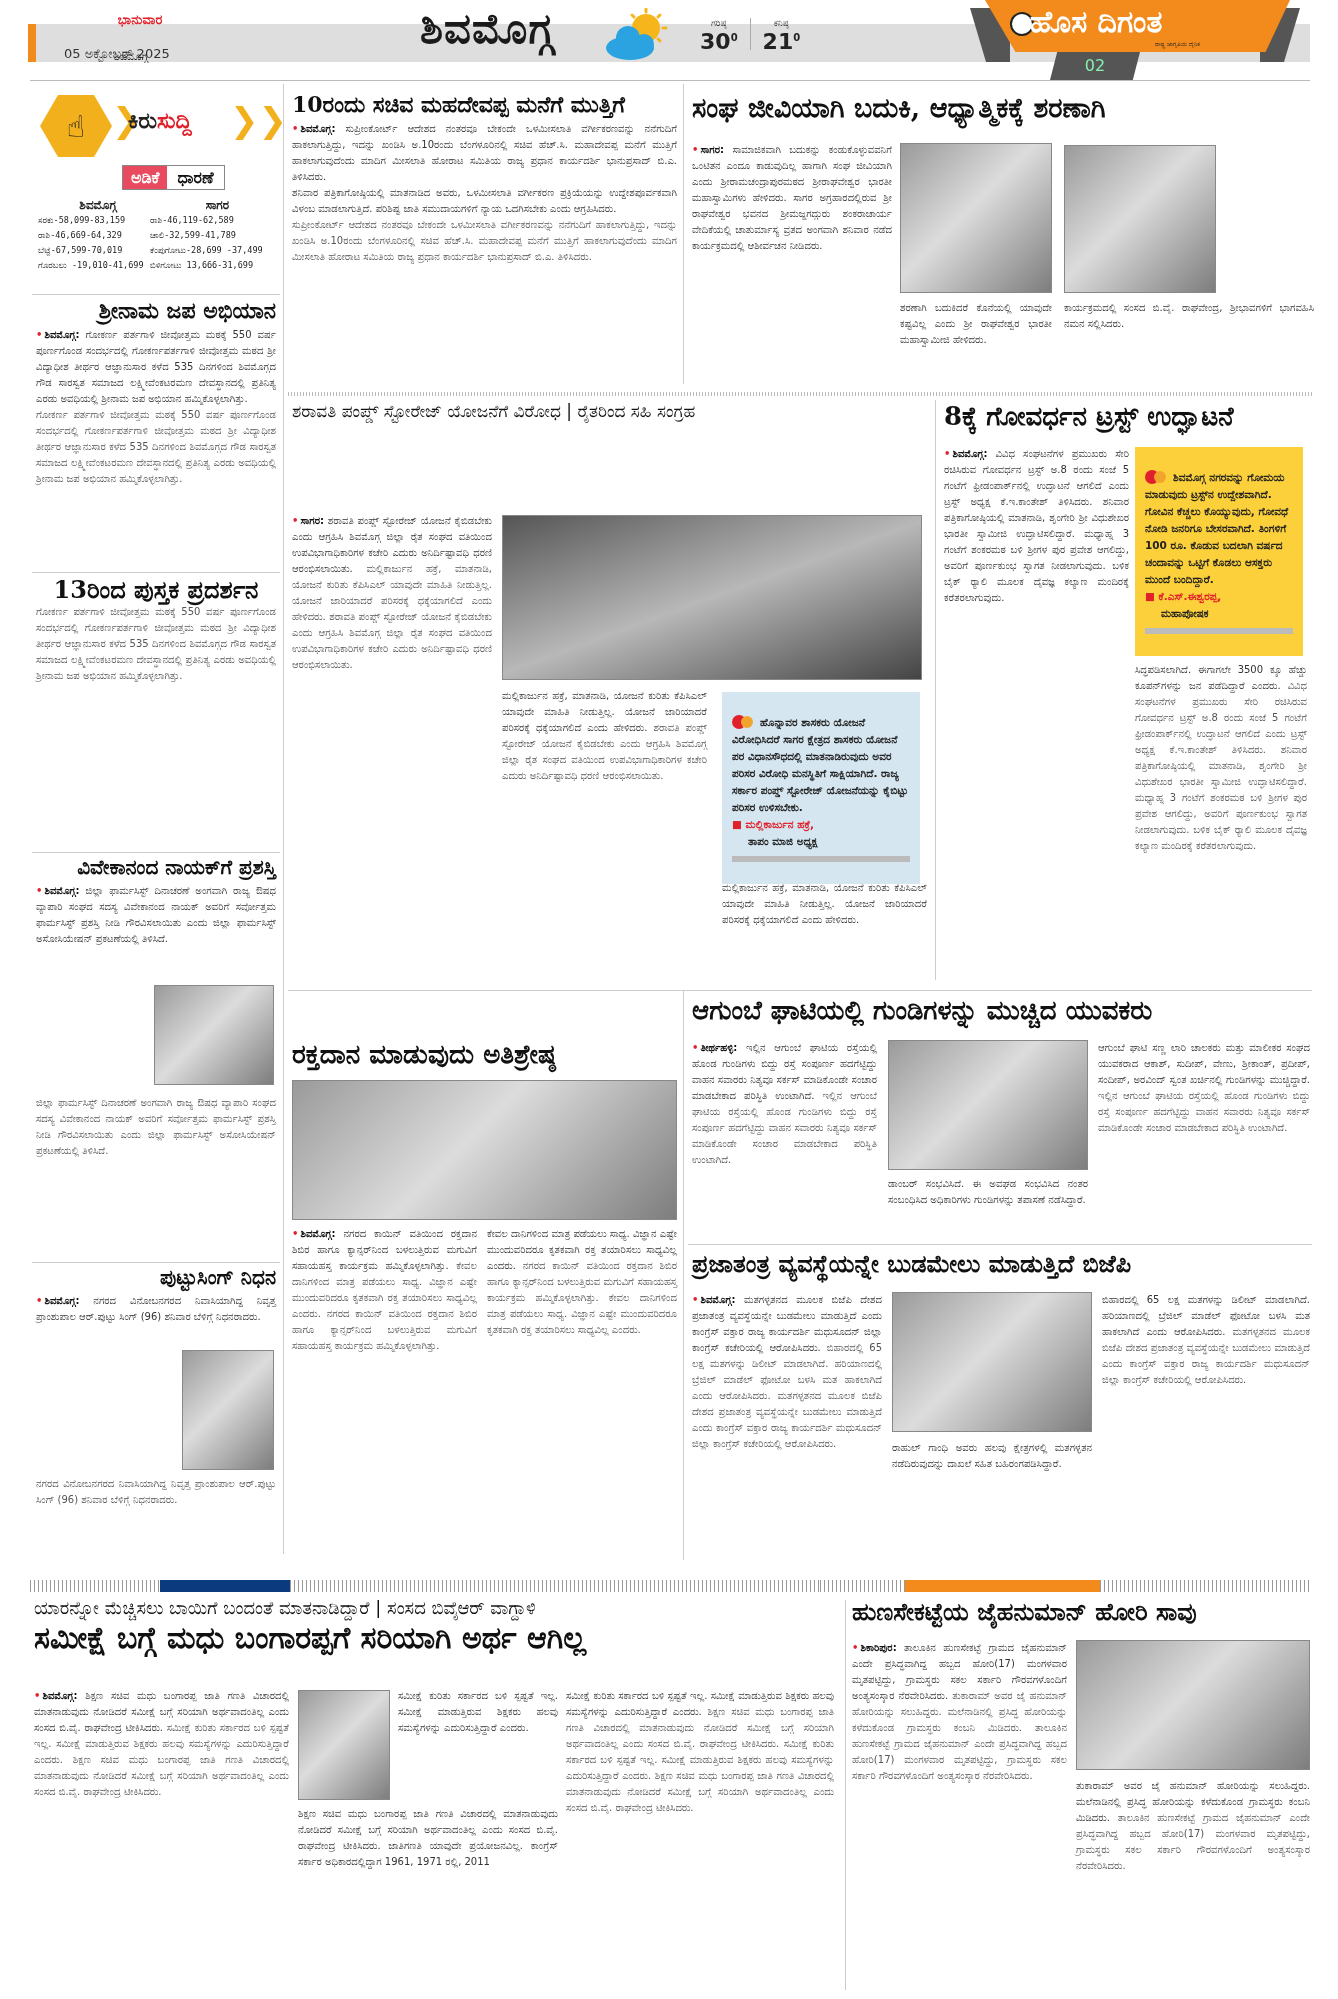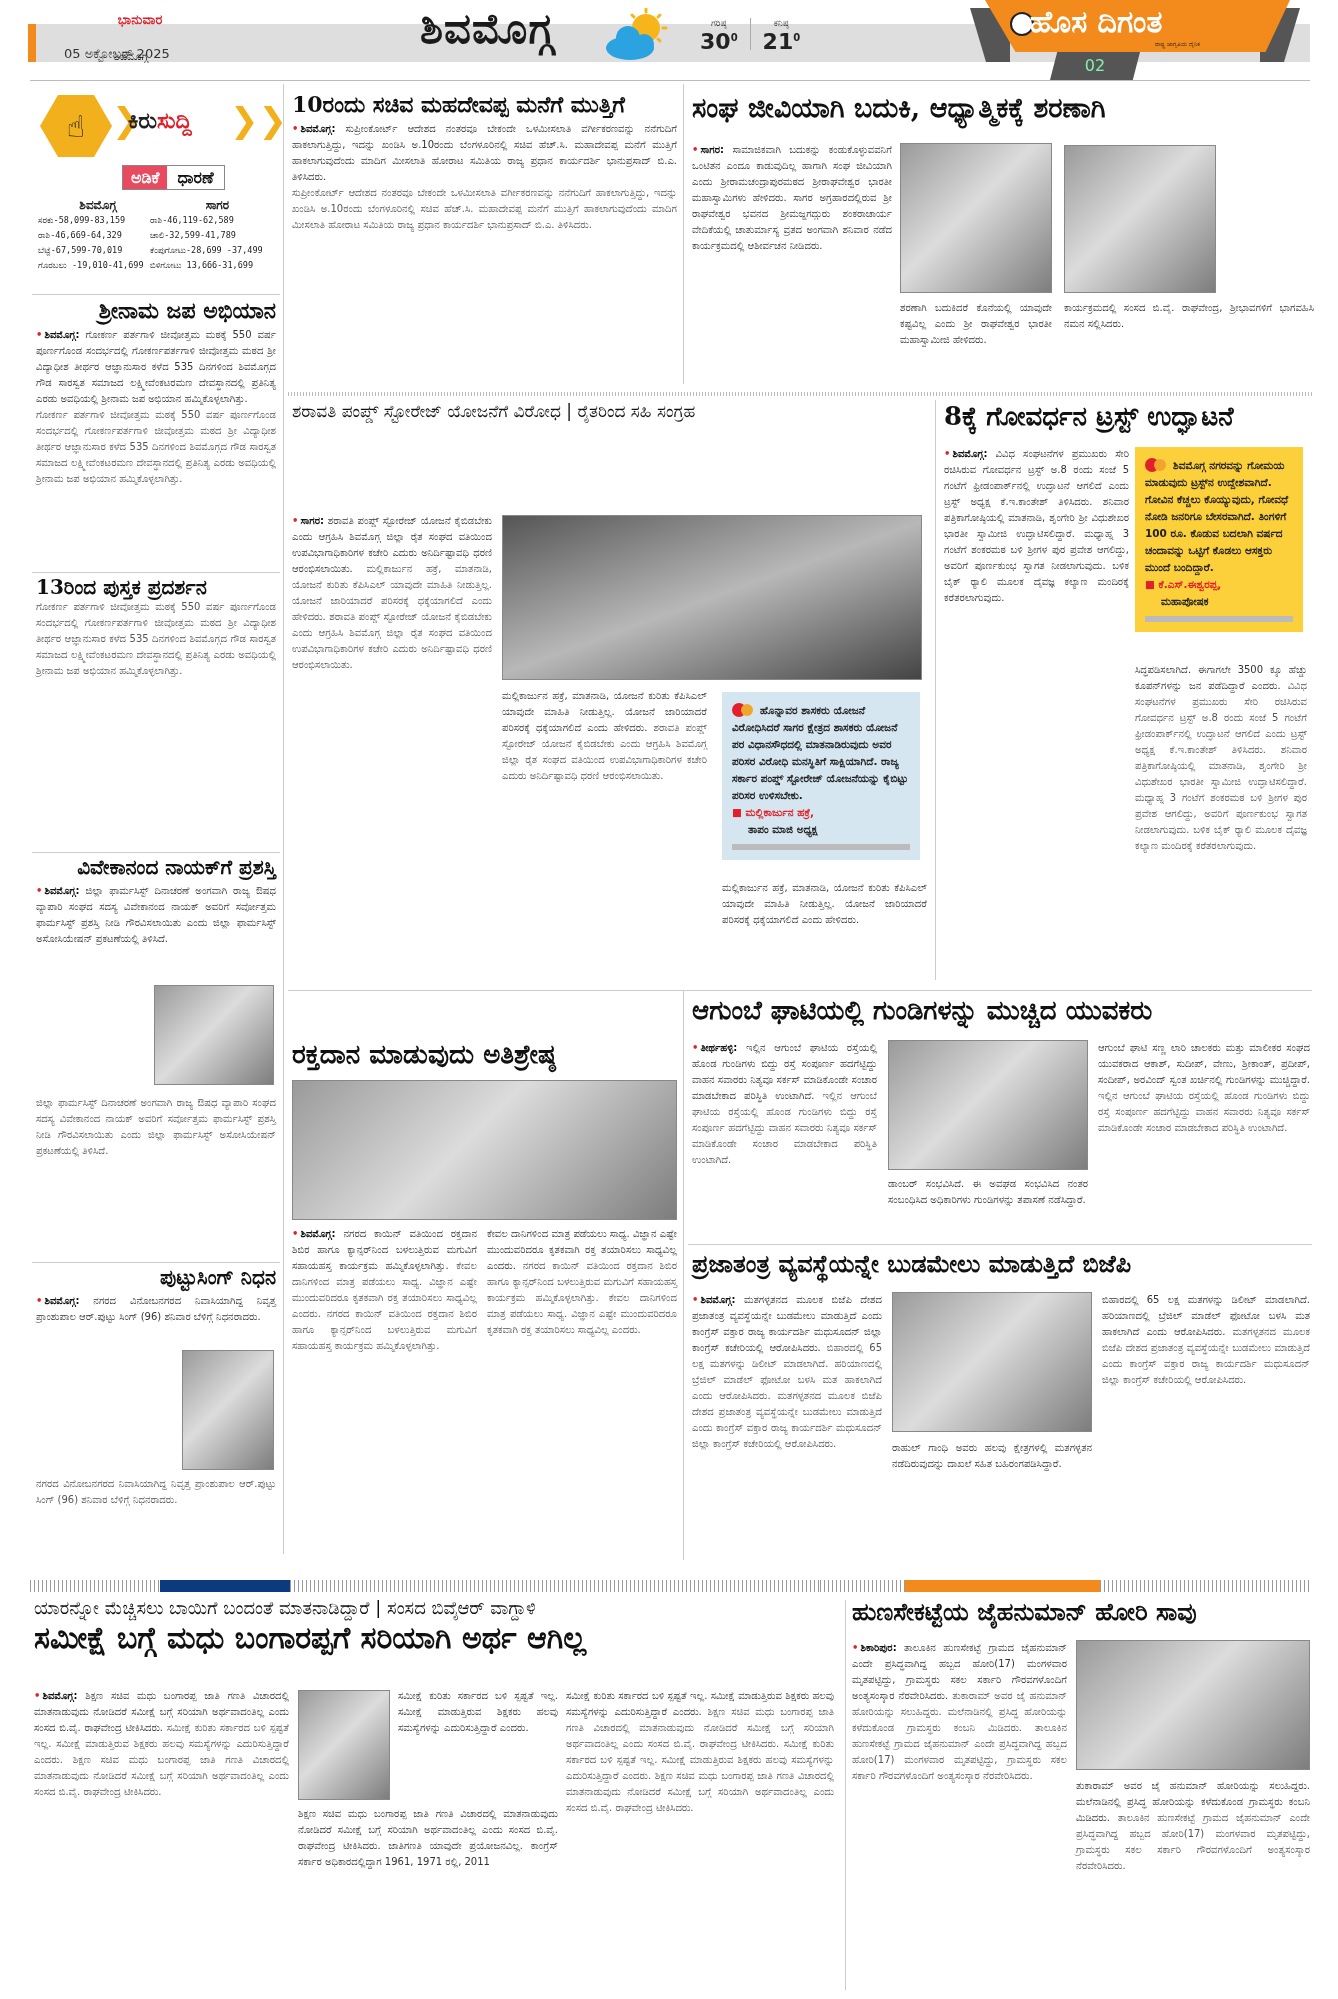--- a/index.html
+++ b/index.html
@@ -46,21 +46,21 @@
   .ks-hex { left: 40px; top: 95px; width: 72px; height: 62px; background: #f2b11c; clip-path: polygon(25% 0, 75% 0, 100% 50%, 75% 100%, 25% 100%, 0 50%); display:flex; align-items:center; justify-content:center; font-size: 30px; }
   .ks-chev { color: #f2b11c; font-weight: bold; font-size: 34px; }
   .ks-title { left: 128px; top: 108px; font-size: 22px; font-weight: bold; }
   .ks-title .red { color: #e0202a; }
   .adike { left: 122px; top: 165px; display: flex; border: 1px solid #888; }
   .adike .a { background: #e84a5f; color: #fff; font-weight: bold; font-size: 16px; padding: 2px 8px; }
   .adike .b { background: #fff; color: #111; font-weight: bold; font-size: 16px; padding: 2px 10px; }
   .rate-col { font-size: 8.5px; line-height: 15px; color: #222; font-family: "DejaVu Sans Mono", monospace; }
   .rate-head { font-weight: bold; font-size: 12px; text-align: center; }
 
-  .quote-box { padding: 10px 10px; font-weight: bold; font-size: 10.5px; line-height: 17px; color: #222; }
+  .quote-box { padding: 22px 10px; font-weight: bold; font-size: 10.5px; line-height: 17px; color: #222; }
   .quote-mark { display: inline-block; width: 22px; height: 16px; position: relative; vertical-align: middle; margin-right: 6px; }
   .quote-mark::before { content:""; position:absolute; left:0; top:0; width:14px; height:14px; border-radius:50%; background:#e0202a; }
   .quote-mark::after { content:""; position:absolute; left:9px; top:1px; width:12px; height:12px; border-radius:50%; background:#f2a52c; }
   .quote-author { color: #e0202a; }
   .quote-author::before { content: "■ "; }
   .quote-bar { height: 6px; background: #bbb; margin-top: 6px; }
 
   .strip-blue { background: #0b3a7e; height: 12px; }
   .strip-orange { background: #f28a1c; height: 12px; }
   .strip-ticks { height: 12px; background: repeating-linear-gradient(90deg, #999 0 1px, transparent 1px 4px); }
@@ -138,21 +138,21 @@
 <div class="abs hrule" style="left:32px;top:294px;width:248px;"></div>
 
 <div class="abs" style="left:36px;top:298px;width:240px;">
   <div class="headline" style="font-size:22px;text-align:right;">ಶ್ರೀನಾಮ ಜಪ ಅಭಿಯಾನ</div>
   <div class="body-text" style="margin-top:4px;"><span class="place">ಶಿವಮೊಗ್ಗ:</span> <span>ಗೋಕರ್ಣ ಪರ್ತಗಾಳಿ ಜೀವೋತ್ತಮ ಮಠಕ್ಕೆ 550 ವರ್ಷ ಪೂರ್ಣಗೊಂಡ ಸಂದರ್ಭದಲ್ಲಿ ಗೋಕರ್ಣಪರ್ತಗಾಳಿ ಜೀವೋತ್ತಮ ಮಠದ ಶ್ರೀ ವಿದ್ಯಾಧೀಶ ತೀರ್ಥರ ಆಜ್ಞಾನುಸಾರ ಕಳೆದ 535 ದಿನಗಳಿಂದ ಶಿವಮೊಗ್ಗದ ಗೌಡ ಸಾರಸ್ವತ ಸಮಾಜದ ಲಕ್ಷ್ಮೀವೆಂಕಟರಮಣ ದೇವಸ್ಥಾನದಲ್ಲಿ ಪ್ರತಿನಿತ್ಯ ಎರಡು ಅವಧಿಯಲ್ಲಿ ಶ್ರೀನಾಮ ಜಪ ಅಭಿಯಾನ ಹಮ್ಮಿಕೊಳ್ಳಲಾಗಿತ್ತು.</span></div>
   <div class="body-text fill">ಗೋಕರ್ಣ ಪರ್ತಗಾಳಿ ಜೀವೋತ್ತಮ ಮಠಕ್ಕೆ 550 ವರ್ಷ ಪೂರ್ಣಗೊಂಡ ಸಂದರ್ಭದಲ್ಲಿ ಗೋಕರ್ಣಪರ್ತಗಾಳಿ ಜೀವೋತ್ತಮ ಮಠದ ಶ್ರೀ ವಿದ್ಯಾಧೀಶ ತೀರ್ಥರ ಆಜ್ಞಾನುಸಾರ ಕಳೆದ 535 ದಿನಗಳಿಂದ ಶಿವಮೊಗ್ಗದ ಗೌಡ ಸಾರಸ್ವತ ಸಮಾಜದ ಲಕ್ಷ್ಮೀವೆಂಕಟರಮಣ ದೇವಸ್ಥಾನದಲ್ಲಿ ಪ್ರತಿನಿತ್ಯ ಎರಡು ಅವಧಿಯಲ್ಲಿ ಶ್ರೀನಾಮ ಜಪ ಅಭಿಯಾನ ಹಮ್ಮಿಕೊಳ್ಳಲಾಗಿತ್ತು.</div>
 </div>
 
 <div class="abs hrule" style="left:32px;top:572px;width:248px;"></div>
 <div class="abs" style="left:36px;top:576px;width:240px;">
-  <div class="headline" style="font-size:20px;text-align:left;">13ರಿಂದ ಪುಸ್ತಕ ಪ್ರದರ್ಶನ</div>
+  <div class="headline" style="font-size:24px;text-align:center;">13ರಿಂದ ಪುಸ್ತಕ ಪ್ರದರ್ಶನ</div>
   <div class="body-text fill">ಗೋಕರ್ಣ ಪರ್ತಗಾಳಿ ಜೀವೋತ್ತಮ ಮಠಕ್ಕೆ 550 ವರ್ಷ ಪೂರ್ಣಗೊಂಡ ಸಂದರ್ಭದಲ್ಲಿ ಗೋಕರ್ಣಪರ್ತಗಾಳಿ ಜೀವೋತ್ತಮ ಮಠದ ಶ್ರೀ ವಿದ್ಯಾಧೀಶ ತೀರ್ಥರ ಆಜ್ಞಾನುಸಾರ ಕಳೆದ 535 ದಿನಗಳಿಂದ ಶಿವಮೊಗ್ಗದ ಗೌಡ ಸಾರಸ್ವತ ಸಮಾಜದ ಲಕ್ಷ್ಮೀವೆಂಕಟರಮಣ ದೇವಸ್ಥಾನದಲ್ಲಿ ಪ್ರತಿನಿತ್ಯ ಎರಡು ಅವಧಿಯಲ್ಲಿ ಶ್ರೀನಾಮ ಜಪ ಅಭಿಯಾನ ಹಮ್ಮಿಕೊಳ್ಳಲಾಗಿತ್ತು.</div>
 </div>
 
 <div class="abs hrule" style="left:32px;top:852px;width:248px;"></div>
 <div class="abs" style="left:36px;top:856px;width:240px;">
   <div class="headline" style="font-size:20px;text-align:right;">ವಿವೇಕಾನಂದ ನಾಯಕ್‌ಗೆ ಪ್ರಶಸ್ತಿ</div>
   <div class="body-text" style="margin-top:4px;"><span class="place">ಶಿವಮೊಗ್ಗ:</span> <span>ಜಿಲ್ಲಾ ಫಾರ್ಮಸಿಸ್ಟ್ ದಿನಾಚರಣೆ ಅಂಗವಾಗಿ ರಾಜ್ಯ ಔಷಧ ವ್ಯಾಪಾರಿ ಸಂಘದ ಸದಸ್ಯ ವಿವೇಕಾನಂದ ನಾಯಕ್ ಅವರಿಗೆ ಸರ್ವೋತ್ತಮ ಫಾರ್ಮಸಿಸ್ಟ್ ಪ್ರಶಸ್ತಿ ನೀಡಿ ಗೌರವಿಸಲಾಯಿತು ಎಂದು ಜಿಲ್ಲಾ ಫಾರ್ಮಸಿಸ್ಟ್ ಅಸೋಸಿಯೇಷನ್ ಪ್ರಕಟಣೆಯಲ್ಲಿ ತಿಳಿಸಿದೆ.</span></div>
 </div>
 <div class="abs photo" style="left:154px;top:985px;width:120px;height:100px;"></div>
 <div class="abs body-text fill" style="left:36px;top:1095px;width:240px;">ಜಿಲ್ಲಾ ಫಾರ್ಮಸಿಸ್ಟ್ ದಿನಾಚರಣೆ ಅಂಗವಾಗಿ ರಾಜ್ಯ ಔಷಧ ವ್ಯಾಪಾರಿ ಸಂಘದ ಸದಸ್ಯ ವಿವೇಕಾನಂದ ನಾಯಕ್ ಅವರಿಗೆ ಸರ್ವೋತ್ತಮ ಫಾರ್ಮಸಿಸ್ಟ್ ಪ್ರಶಸ್ತಿ ನೀಡಿ ಗೌರವಿಸಲಾಯಿತು ಎಂದು ಜಿಲ್ಲಾ ಫಾರ್ಮಸಿಸ್ಟ್ ಅಸೋಸಿಯೇಷನ್ ಪ್ರಕಟಣೆಯಲ್ಲಿ ತಿಳಿಸಿದೆ.</div>
@@ -161,20 +161,21 @@
 <div class="abs" style="left:36px;top:1266px;width:240px;">
   <div class="headline" style="font-size:20px;text-align:right;">ಪುಟ್ಟುಸಿಂಗ್ ನಿಧನ</div>
   <div class="body-text" style="margin-top:4px;"><span class="place">ಶಿವಮೊಗ್ಗ:</span> <span>ನಗರದ ವಿನೋಬನಗರದ ನಿವಾಸಿಯಾಗಿದ್ದ ನಿವೃತ್ತ ಪ್ರಾಂಶುಪಾಲ ಆರ್.ಪುಟ್ಟು ಸಿಂಗ್ (96) ಶನಿವಾರ ಬೆಳಿಗ್ಗೆ ನಿಧನರಾದರು.</span></div>
 </div>
 <div class="abs photo" style="left:182px;top:1350px;width:92px;height:120px;"></div>
 <div class="abs body-text fill" style="left:36px;top:1476px;width:240px;">ನಗರದ ವಿನೋಬನಗರದ ನಿವಾಸಿಯಾಗಿದ್ದ ನಿವೃತ್ತ ಪ್ರಾಂಶುಪಾಲ ಆರ್.ಪುಟ್ಟು ಸಿಂಗ್ (96) ಶನಿವಾರ ಬೆಳಿಗ್ಗೆ ನಿಧನರಾದರು.</div>
 
 <div class="abs" style="left:292px;top:92px;width:385px;">
   <div class="headline" style="font-size:22px;">10ರಂದು ಸಚಿವ ಮಹದೇವಪ್ಪ ಮನೆಗೆ ಮುತ್ತಿಗೆ</div>
   <div class="body-text" style="margin-top:4px;"><span class="place">ಶಿವಮೊಗ್ಗ:</span> <span>ಸುಪ್ರೀಂಕೋರ್ಟ್ ಆದೇಶದ ನಂತರವೂ ಬೇಕಂದೇ ಒಳಮೀಸಲಾತಿ ವರ್ಗೀಕರಣವನ್ನು ನನೆಗುದಿಗೆ ಹಾಕಲಾಗುತ್ತಿದ್ದು, ಇದನ್ನು ಖಂಡಿಸಿ ಅ.10ರಂದು ಬೆಂಗಳೂರಿನಲ್ಲಿ ಸಚಿವ ಹೆಚ್.ಸಿ. ಮಹಾದೇವಪ್ಪ ಮನೆಗೆ ಮುತ್ತಿಗೆ ಹಾಕಲಾಗುವುದೆಂದು ಮಾದಿಗ ಮೀಸಲಾತಿ ಹೋರಾಟ ಸಮಿತಿಯ ರಾಜ್ಯ ಪ್ರಧಾನ ಕಾರ್ಯದರ್ಶಿ ಭಾನುಪ್ರಸಾದ್ ಬಿ.ಎ. ತಿಳಿಸಿದರು.</span></div>
+  <div class="body-text">ಶನಿವಾರ ಪತ್ರಿಕಾಗೋಷ್ಠಿಯಲ್ಲಿ ಮಾತನಾಡಿದ ಅವರು, ಒಳಮೀಸಲಾತಿ ವರ್ಗೀಕರಣ ಪ್ರಕ್ರಿಯೆಯನ್ನು ಉದ್ದೇಶಪೂರ್ವಕವಾಗಿ ವಿಳಂಬ ಮಾಡಲಾಗುತ್ತಿದೆ. ಪರಿಶಿಷ್ಟ ಜಾತಿ ಸಮುದಾಯಗಳಿಗೆ ನ್ಯಾಯ ಒದಗಿಸಬೇಕು ಎಂದು ಆಗ್ರಹಿಸಿದರು.</div>
   <div class="body-text fill">ಸುಪ್ರೀಂಕೋರ್ಟ್ ಆದೇಶದ ನಂತರವೂ ಬೇಕಂದೇ ಒಳಮೀಸಲಾತಿ ವರ್ಗೀಕರಣವನ್ನು ನನೆಗುದಿಗೆ ಹಾಕಲಾಗುತ್ತಿದ್ದು, ಇದನ್ನು ಖಂಡಿಸಿ ಅ.10ರಂದು ಬೆಂಗಳೂರಿನಲ್ಲಿ ಸಚಿವ ಹೆಚ್.ಸಿ. ಮಹಾದೇವಪ್ಪ ಮನೆಗೆ ಮುತ್ತಿಗೆ ಹಾಕಲಾಗುವುದೆಂದು ಮಾದಿಗ ಮೀಸಲಾತಿ ಹೋರಾಟ ಸಮಿತಿಯ ರಾಜ್ಯ ಪ್ರಧಾನ ಕಾರ್ಯದರ್ಶಿ ಭಾನುಪ್ರಸಾದ್ ಬಿ.ಎ. ತಿಳಿಸಿದರು.</div>
 </div>
 
 <div class="abs" style="left:692px;top:92px;width:620px;">
   <div class="headline" style="font-size:27px;">ಸಂಘ ಜೀವಿಯಾಗಿ ಬದುಕಿ, ಆಧ್ಯಾತ್ಮಿಕಕ್ಕೆ ಶರಣಾಗಿ</div>
 </div>
 <div class="abs body-text" style="left:692px;top:142px;width:200px;"><span class="place">ಸಾಗರ:</span> <span>ಸಾಮಾಜಿಕವಾಗಿ ಬದುಕನ್ನು ಕಂಡುಕೊಳ್ಳುವವನಿಗೆ ಒಂಟಿತನ ಎಂದೂ ಕಾಡುವುದಿಲ್ಲ ಹಾಗಾಗಿ ಸಂಘ ಜೀವಿಯಾಗಿ ಎಂದು ಶ್ರೀರಾಮಚಂದ್ರಾಪುರಮಠದ ಶ್ರೀರಾಘವೇಶ್ವರ ಭಾರತೀ ಮಹಾಸ್ವಾಮಿಗಳು ಹೇಳಿದರು.</span> <span>ಸಾಗರ ಅಗ್ರಹಾರದಲ್ಲಿರುವ ಶ್ರೀ ರಾಘವೇಶ್ವರ ಭವನದ ಶ್ರೀಮಜ್ಜಗದ್ಗುರು ಶಂಕರಾಚಾರ್ಯ ವೇದಿಕೆಯಲ್ಲಿ ಚಾತುರ್ಮಾಸ್ಯ ವ್ರತದ ಅಂಗವಾಗಿ ಶನಿವಾರ ನಡೆದ ಕಾರ್ಯಕ್ರಮದಲ್ಲಿ ಆಶೀರ್ವಚನ ನೀಡಿದರು.</span></div>
 <div class="abs photo" style="left:900px;top:143px;width:152px;height:150px;"></div>
 <div class="abs photo" style="left:1064px;top:145px;width:152px;height:148px;"></div>
 <div class="abs body-text" style="left:900px;top:300px;width:152px;">ಶರಣಾಗಿ ಬದುಕಿದರೆ ಕೊನೆಯಲ್ಲಿ ಯಾವುದೇ ಕಷ್ಟವಿಲ್ಲ ಎಂದು ಶ್ರೀ ರಾಘವೇಶ್ವರ ಭಾರತೀ ಮಹಾಸ್ವಾಮೀಜಿ ಹೇಳಿದರು.</div>

